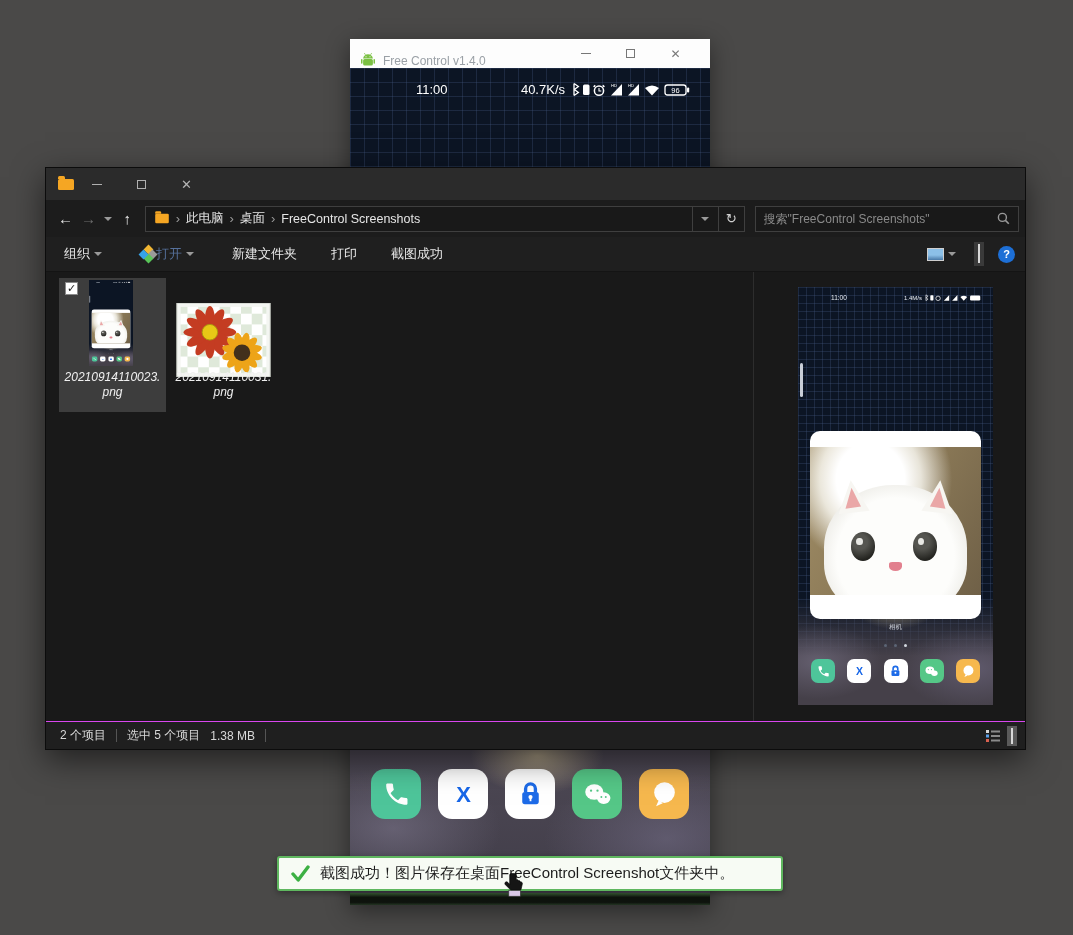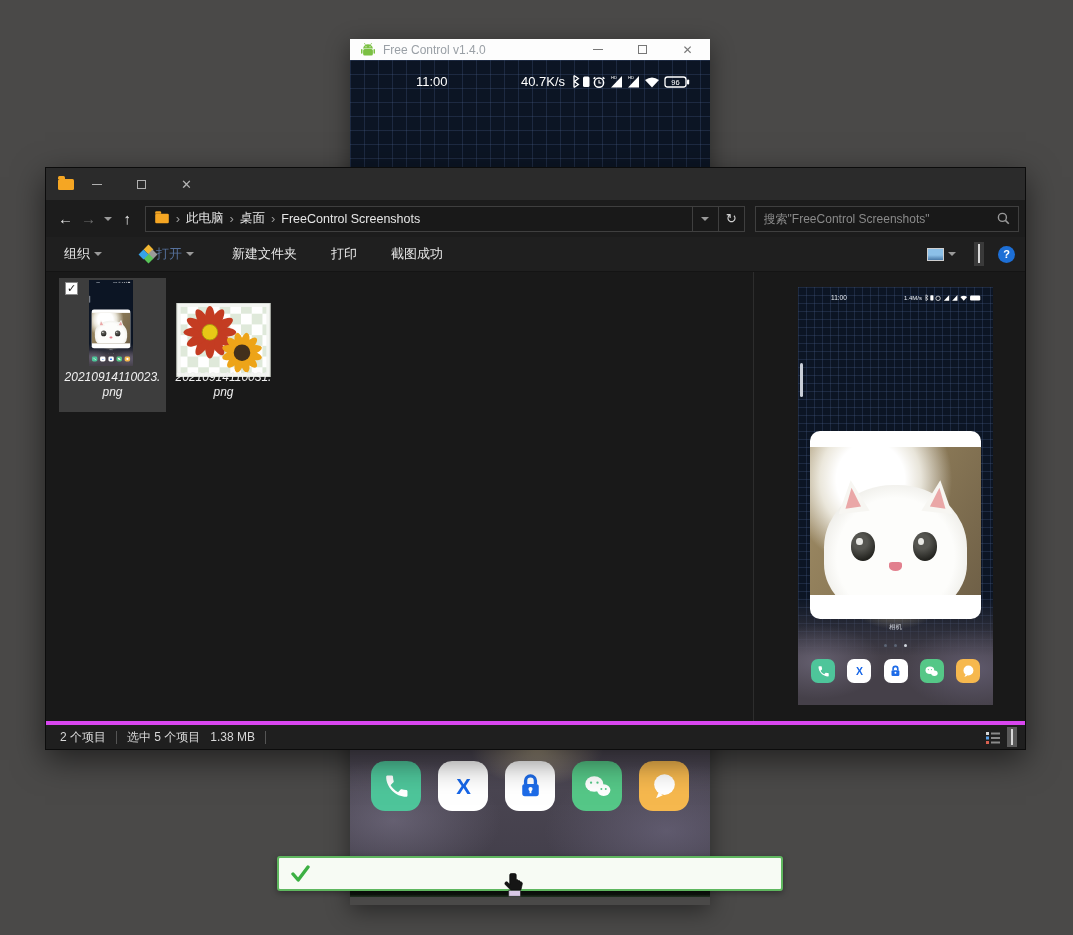--- a/index.html
+++ b/index.html
@@ -3,21 +3,21 @@
 <meta charset="utf-8">
 <style>
   * { margin:0; padding:0; box-sizing:border-box; }
   html,body { width:1073px; height:935px; }
   body { font-family:"Liberation Sans","DejaVu Sans",sans-serif; }
   .desktop { position:relative; width:1073px; height:935px; background:#4a4948; overflow:hidden; }
 
   
   .fc-window { position:absolute; left:350px; top:39px; width:360px; height:866px; z-index:1;
                box-shadow:0 6px 22px rgba(0,0,0,.45); }
-  .fc-titlebar { height:21px; background:#fdfdfd; display:flex; align-items:center; padding:0 0 0 10px; }
+  .fc-titlebar { height:29px; background:#fdfdfd; display:flex; align-items:flex-end; padding:0 12px 0 10px; }
   .fc-title { font-size:12px; color:#9aa0a6; margin-left:7px; flex:1; }
   .fc-btns { display:flex; height:100%; }
   .fcb { width:45px; height:100%; display:flex; align-items:center; justify-content:center; color:#777; font-size:12px; }
   .min-line { width:10px; height:1px; background:#777; display:block; }
   .max-box { width:9px; height:9px; border:1px solid #777; display:block; }
   .fc-screen { position:relative; height:837px; overflow:hidden; }
   .grid-bg { background-color:#0c1524;
     background-image:linear-gradient(rgba(72,96,140,.28) 1px,transparent 1px),
                      linear-gradient(90deg,rgba(72,96,140,.28) 1px,transparent 1px);
     background-size:var(--cell,14px) var(--cell,14px); }
@@ -130,21 +130,21 @@
   .cat .nose { position:absolute; top:59%; left:45.5%; width:9%; height:7%; background:#e2808e; border-radius:30% 30% 60% 60%; }
   .ps-cam-label { position:absolute; left:0; width:100%; top:336px; text-align:center; font-size:6.5px; color:#cdd2da; z-index:2; }
   .ps-dots { position:absolute; left:0; width:100%; top:357px; display:flex; justify-content:center; gap:7px; z-index:2; }
   .ps-dots i { width:3px; height:3px; border-radius:50%; background:#5c6575; }
   .ps-dots i.on { background:#d2d8e0; }
   .dock-sm { position:absolute; left:0; top:372px; width:100%; display:flex; justify-content:space-between; padding:0 13px; z-index:2; }
   .dock-sm .app-icon { width:24px; height:24px; border-radius:7px; }
   .dock-sm .ai-svg { width:62%; height:62%; }
 
   
-  .ex-statusbar { height:28px; background:#1f1f1f; border-top:4px solid #d946ef; display:flex; align-items:center;
+  .ex-statusbar { height:28px; background:#1f1f1f; border-top:1px solid #d946ef; display:flex; align-items:center;
     padding:0 8px 0 14px; font-size:12px; color:#d8d8d8; gap:10px; flex:0 0 auto; }
   .sb-sep { width:1px; height:13px; background:#555; }
   .sb-right { margin-left:auto; display:flex; align-items:center; gap:6px; }
   .thumbview-wrap { background:#5a5a5a; padding:3px 4px; }
   .thumbview-ico { width:15px; height:11px; background:linear-gradient(#8cc0e8 55%,#4a7aa8); border:1px solid #d8d8d8; }
 
   
   .toast { position:absolute; left:277px; top:856px; width:506px; height:35px; z-index:5;
     background:#f7fbf4; border:2px solid #5fb75f; border-radius:3px; display:flex; align-items:center;
     padding:0 12px; gap:10px; box-shadow:0 2px 6px rgba(0,0,0,.35); }
@@ -554,20 +554,21 @@
           <span class="thumbview-ico"></span>
         </span>
       </span>
     </div>
   </div>
 
   <div class="toast">
     <svg width="19" height="17" viewBox="0 0 19 17">
       <path d="M2 9l5.2 6L17 2" fill="none" stroke="#3cb043" stroke-width="3.4" stroke-linecap="round" stroke-linejoin="round"></path>
     </svg>
+    <span class="toast-msg">截图成功！图片保存在桌面FreeControl Screenshot文件夹中。</span>
   </div>
 
   <svg class="cursor" width="24" height="27" viewBox="0 0 24 27">
     <path d="M9.3 1.5c-.9 0-1.6.7-1.6 1.6v9.2l-2-2c-.65-.65-1.7-.65-2.35 0-.65.65-.65 1.7 0 2.35L9 18.3h8.6c.75 0 1.4-.52 1.56-1.25l1.2-5.3c.2-.95-.5-1.85-1.47-1.85h-.55c-.1-.75-.74-1.3-1.5-1.3h-.65c-.15-.65-.73-1.1-1.4-1.1h-.55V3.1c0-.9-.72-1.6-1.6-1.6z" fill="#151515" stroke="#000" stroke-width=".6"></path>
     <rect x="6.8" y="18.6" width="11.5" height="5.6" fill="#d9c9e6" stroke="#3a3a3a" stroke-width=".6"></rect>
   </svg>
 
 </div>
 
 </body></html>

